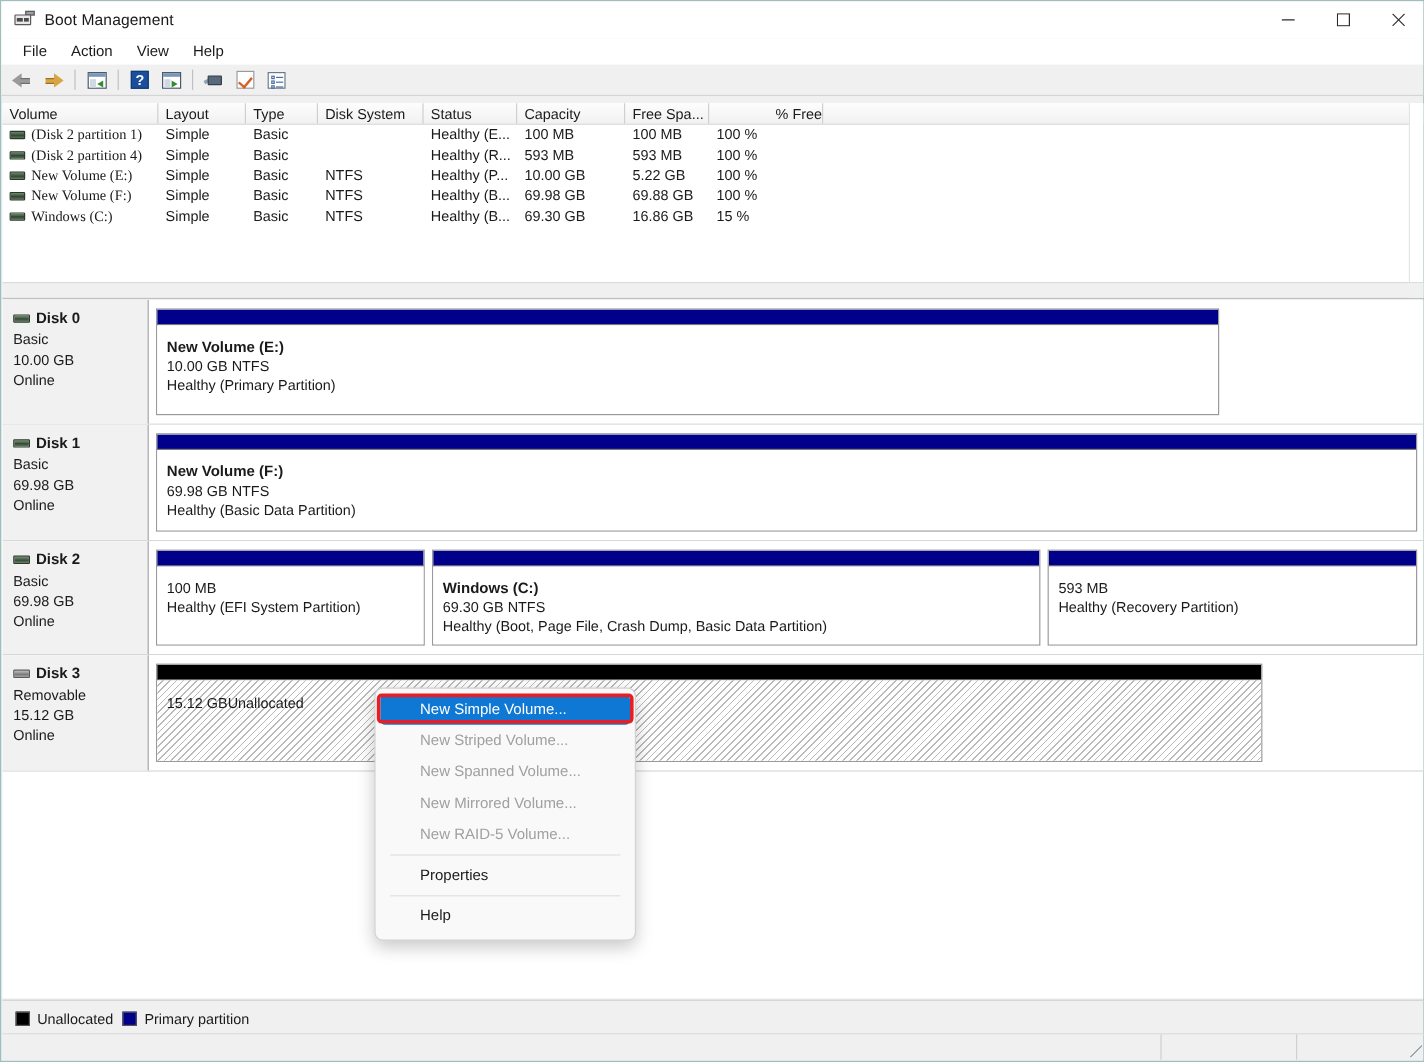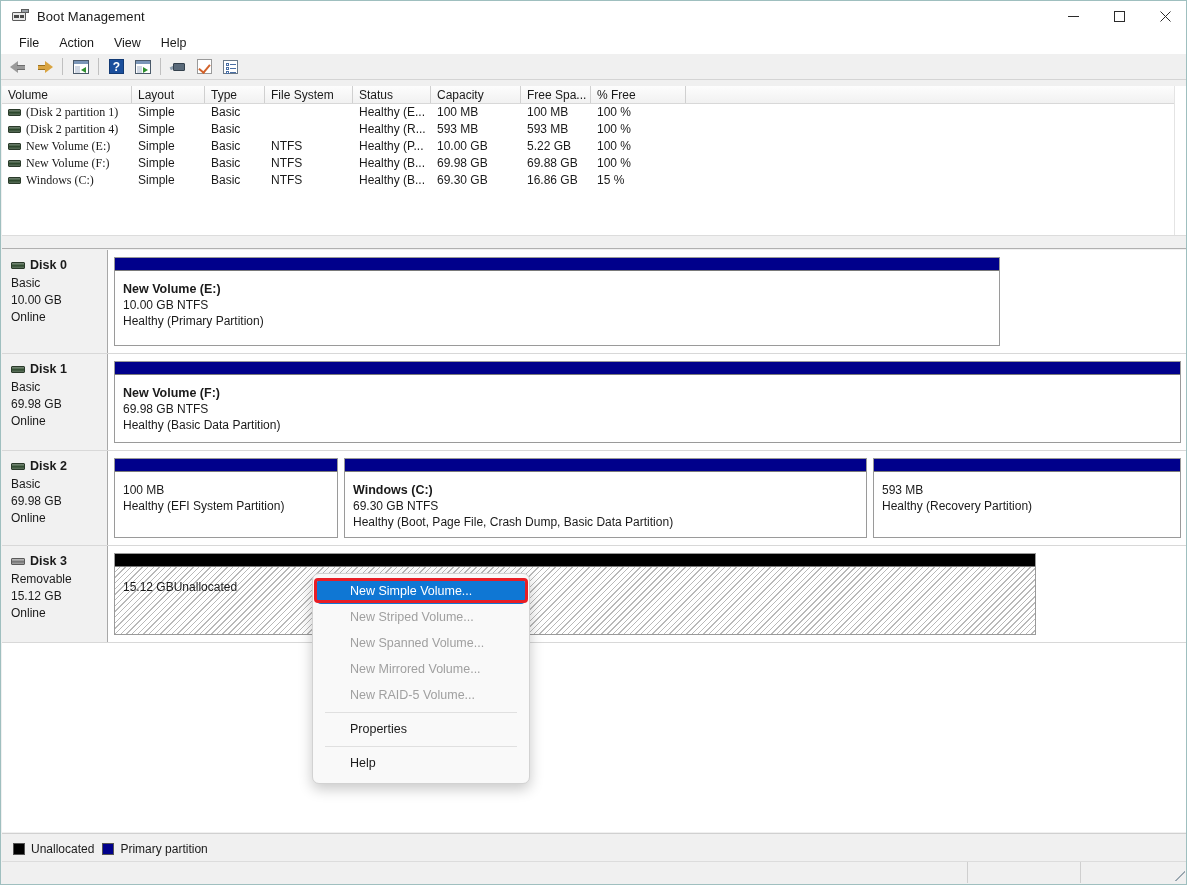--- a/index.html
+++ b/index.html
@@ -229,21 +229,21 @@
     width: 1185px; height: 582px;
     background: #ffffff;
     overflow: hidden;
   }
   .disk-row {
     display: flex;
     border-bottom: 1px solid #d8d8d8;
     background: #ffffff;
   }
   .disk-info {
-    width: 106px; flex: none;
+    width: 122px; flex: none;
     background: #f1f1f1;
     border-right: 1px solid #a8a8a8;
     padding: 8px 0 0 9px;
     position: relative;
   }
   .disk-title {
     display: flex; align-items: center; gap: 5px;
     font-size: 12.5px; font-weight: bold; color: #1a1a1a;
     margin-bottom: 3px;
   }
@@ -477,25 +477,25 @@
           <span class="ln" style="top:11px"></span>
       </div>
     </div>
   </div>
 
   <div class="vol-panel">
     <div class="vol-header" id="vol-header">
         <div class="vh-cell" style="width: 130px;">Volume</div>
         <div class="vh-cell" style="width: 73px;">Layout</div>
         <div class="vh-cell" style="width: 60px;">Type</div>
-        <div class="vh-cell" style="width: 88px;">File System</div>
+        <div class="vh-cell" style="width: 88px;">Disk System</div>
         <div class="vh-cell" style="width: 78px;">Status</div>
         <div class="vh-cell" style="width: 90px;">Capacity</div>
         <div class="vh-cell" style="width: 70px;">Free Spa...</div>
-        <div class="vh-cell" style="width: 95px;">% Free</div>
+        <div class="vh-cell" style="width: 95px; text-align: right;">% Free</div>
       </div>
     <div class="vol-rows" id="vol-rows">
         <div class="vol-row">
           <div class="vr-cell first" style="width: 130px;">
             <span class="mini-drive"></span>
             <span>(Disk 2 partition 1)</span>
           </div>
           <div class="vr-cell" style="width: 73px;">Simple</div>
           <div class="vr-cell" style="width: 60px;">Basic</div>
           <div class="vr-cell" style="width: 88px;"></div>

